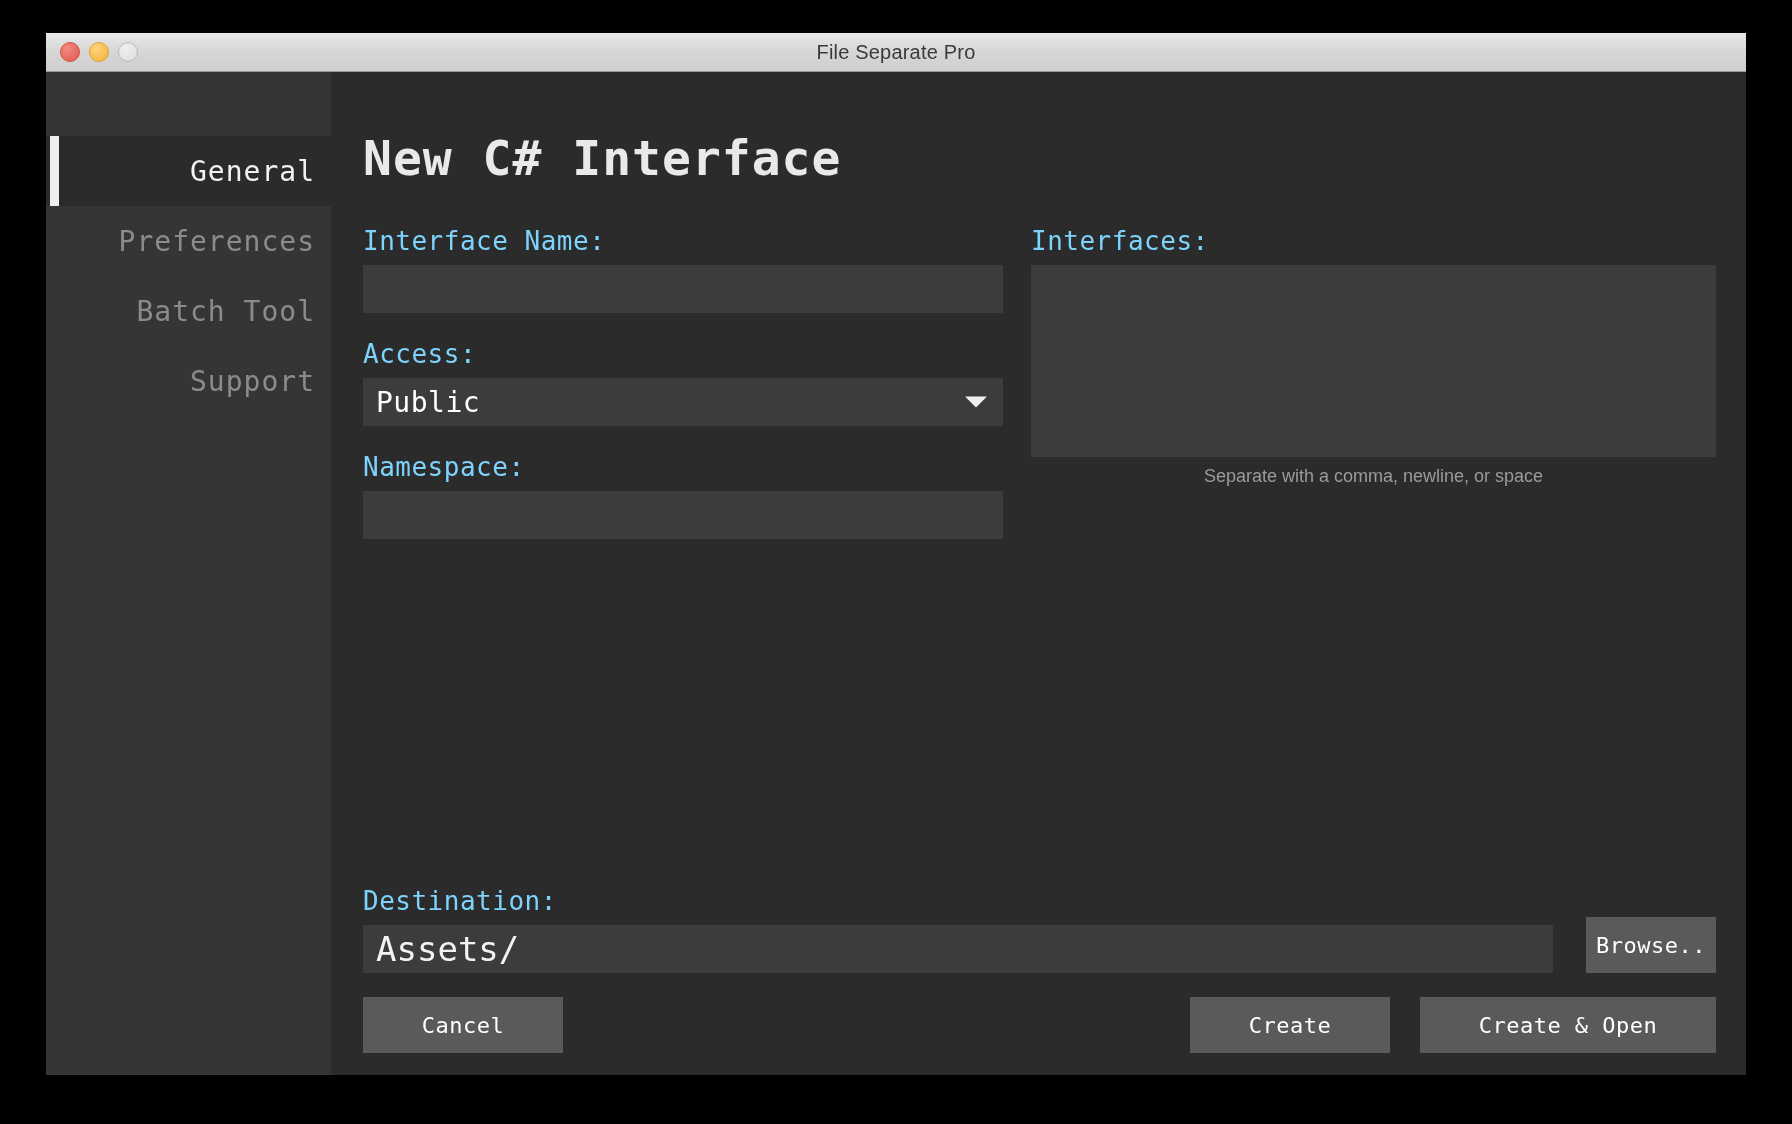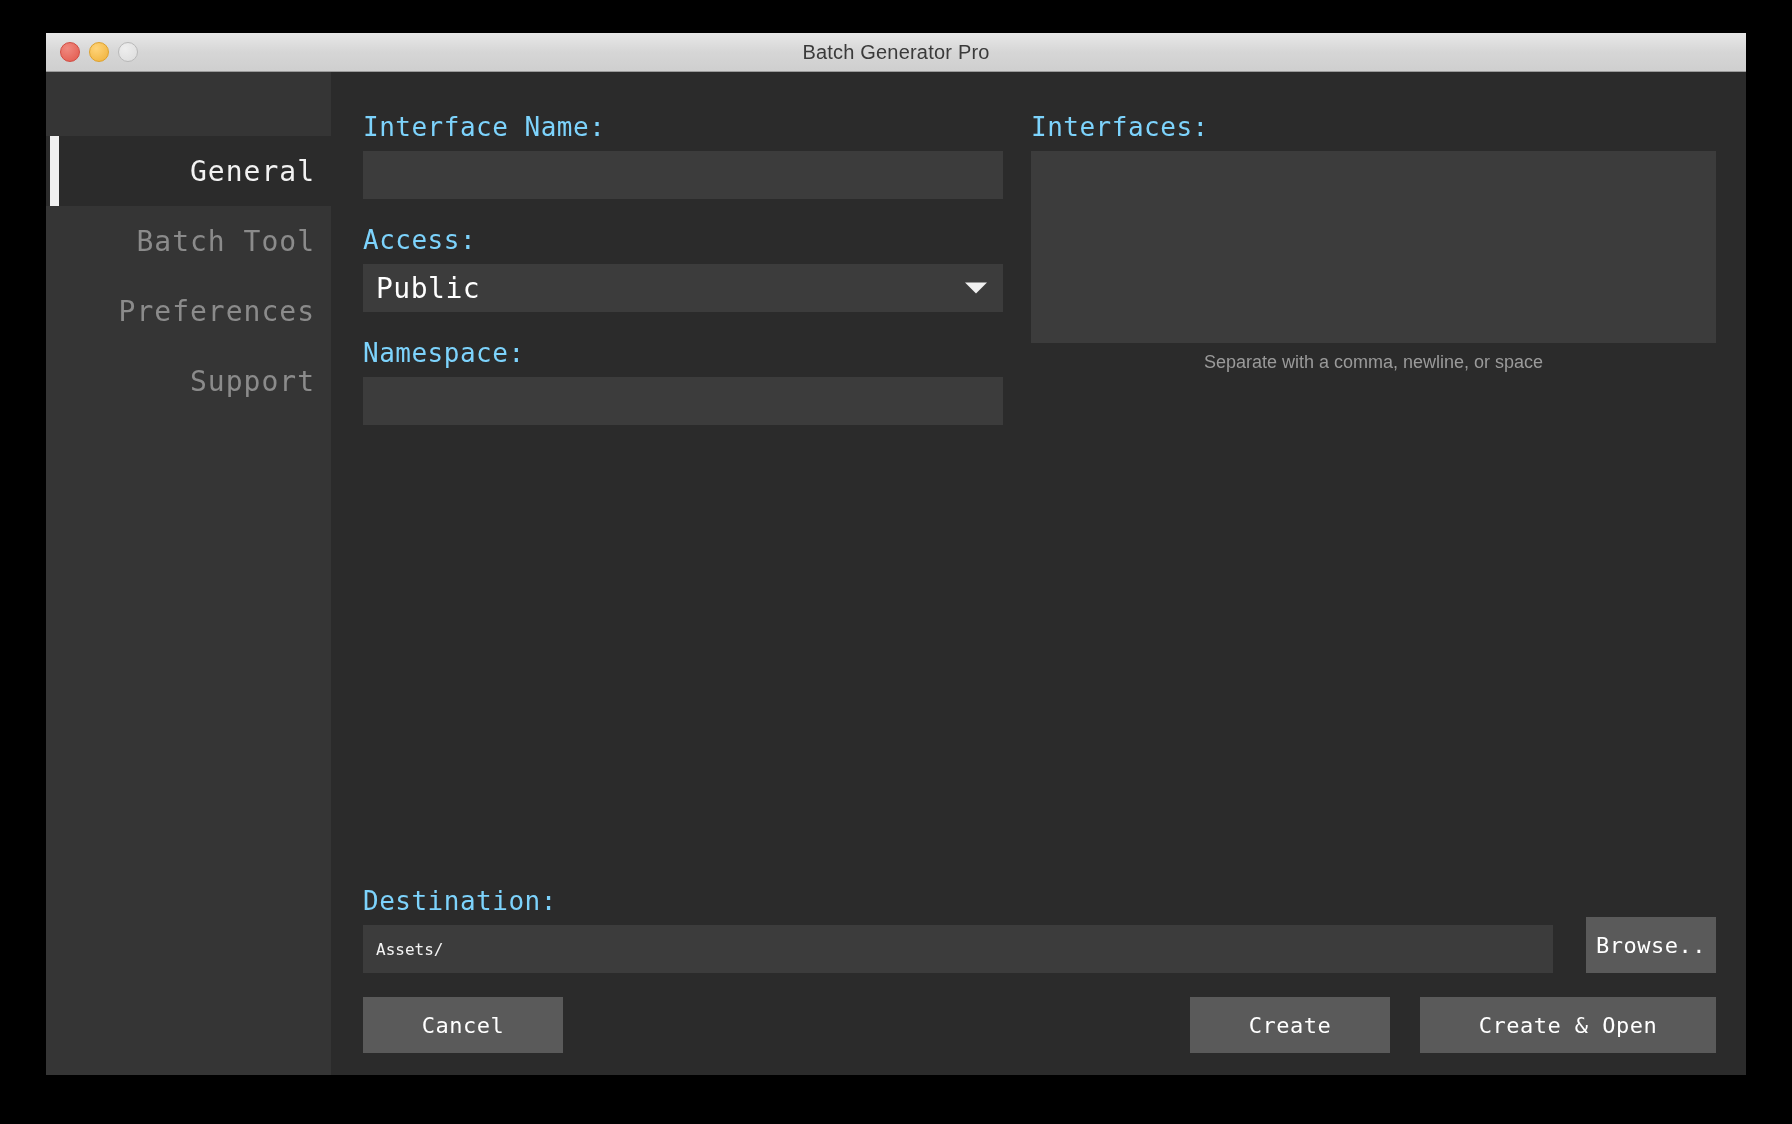--- a/index.html
+++ b/index.html
@@ -137,21 +137,21 @@
 
   .text-input {
     width: 100%;
     height: 48px;
     background: #3c3c3c;
     border: none;
     outline: none;
     box-sizing: border-box;
     color: #f3f3f3;
     font-family: "DejaVu Sans Mono", "Liberation Mono", monospace;
-    font-size: 16px;
+    font-size: 34px;
     padding: 4px 13px;
     display: block;
   }
 
   .field-group { margin-bottom: 26px; }
 
   
   .select-wrap {
     position: relative;
     width: 100%;
@@ -248,43 +248,44 @@
 <body>
 
 <div class="window">
 
   <div class="titlebar">
     <div class="traffic">
       <span class="dot close"></span>
       <span class="dot min"></span>
       <span class="dot zoom"></span>
     </div>
-    <div class="win-title">Batch Generator Pro</div>
+    <div class="win-title">File Separate Pro</div>
   </div>
 
   <div class="body">
 
     <div class="sidebar">
       <div class="nav-item selected">
         <span class="indicator"></span>
         <span>General</span>
       </div>
       <div class="nav-item">
+        <span>Preferences</span>
+      </div>
+      <div class="nav-item">
         <span>Batch Tool</span>
-      </div>
-      <div class="nav-item">
-        <span>Preferences</span>
       </div>
       <div class="nav-item">
         <span>Support</span>
       </div>
     </div>
 
     <div class="main">
 
+      <div class="page-title">New C# Interface</div>
 
       <div class="columns">
 
         <div class="col-left">
 
           <div class="field-group">
             <div class="field-label">Interface Name:</div>
             <input class="text-input" type="text" value="" style="">
           </div>
 

